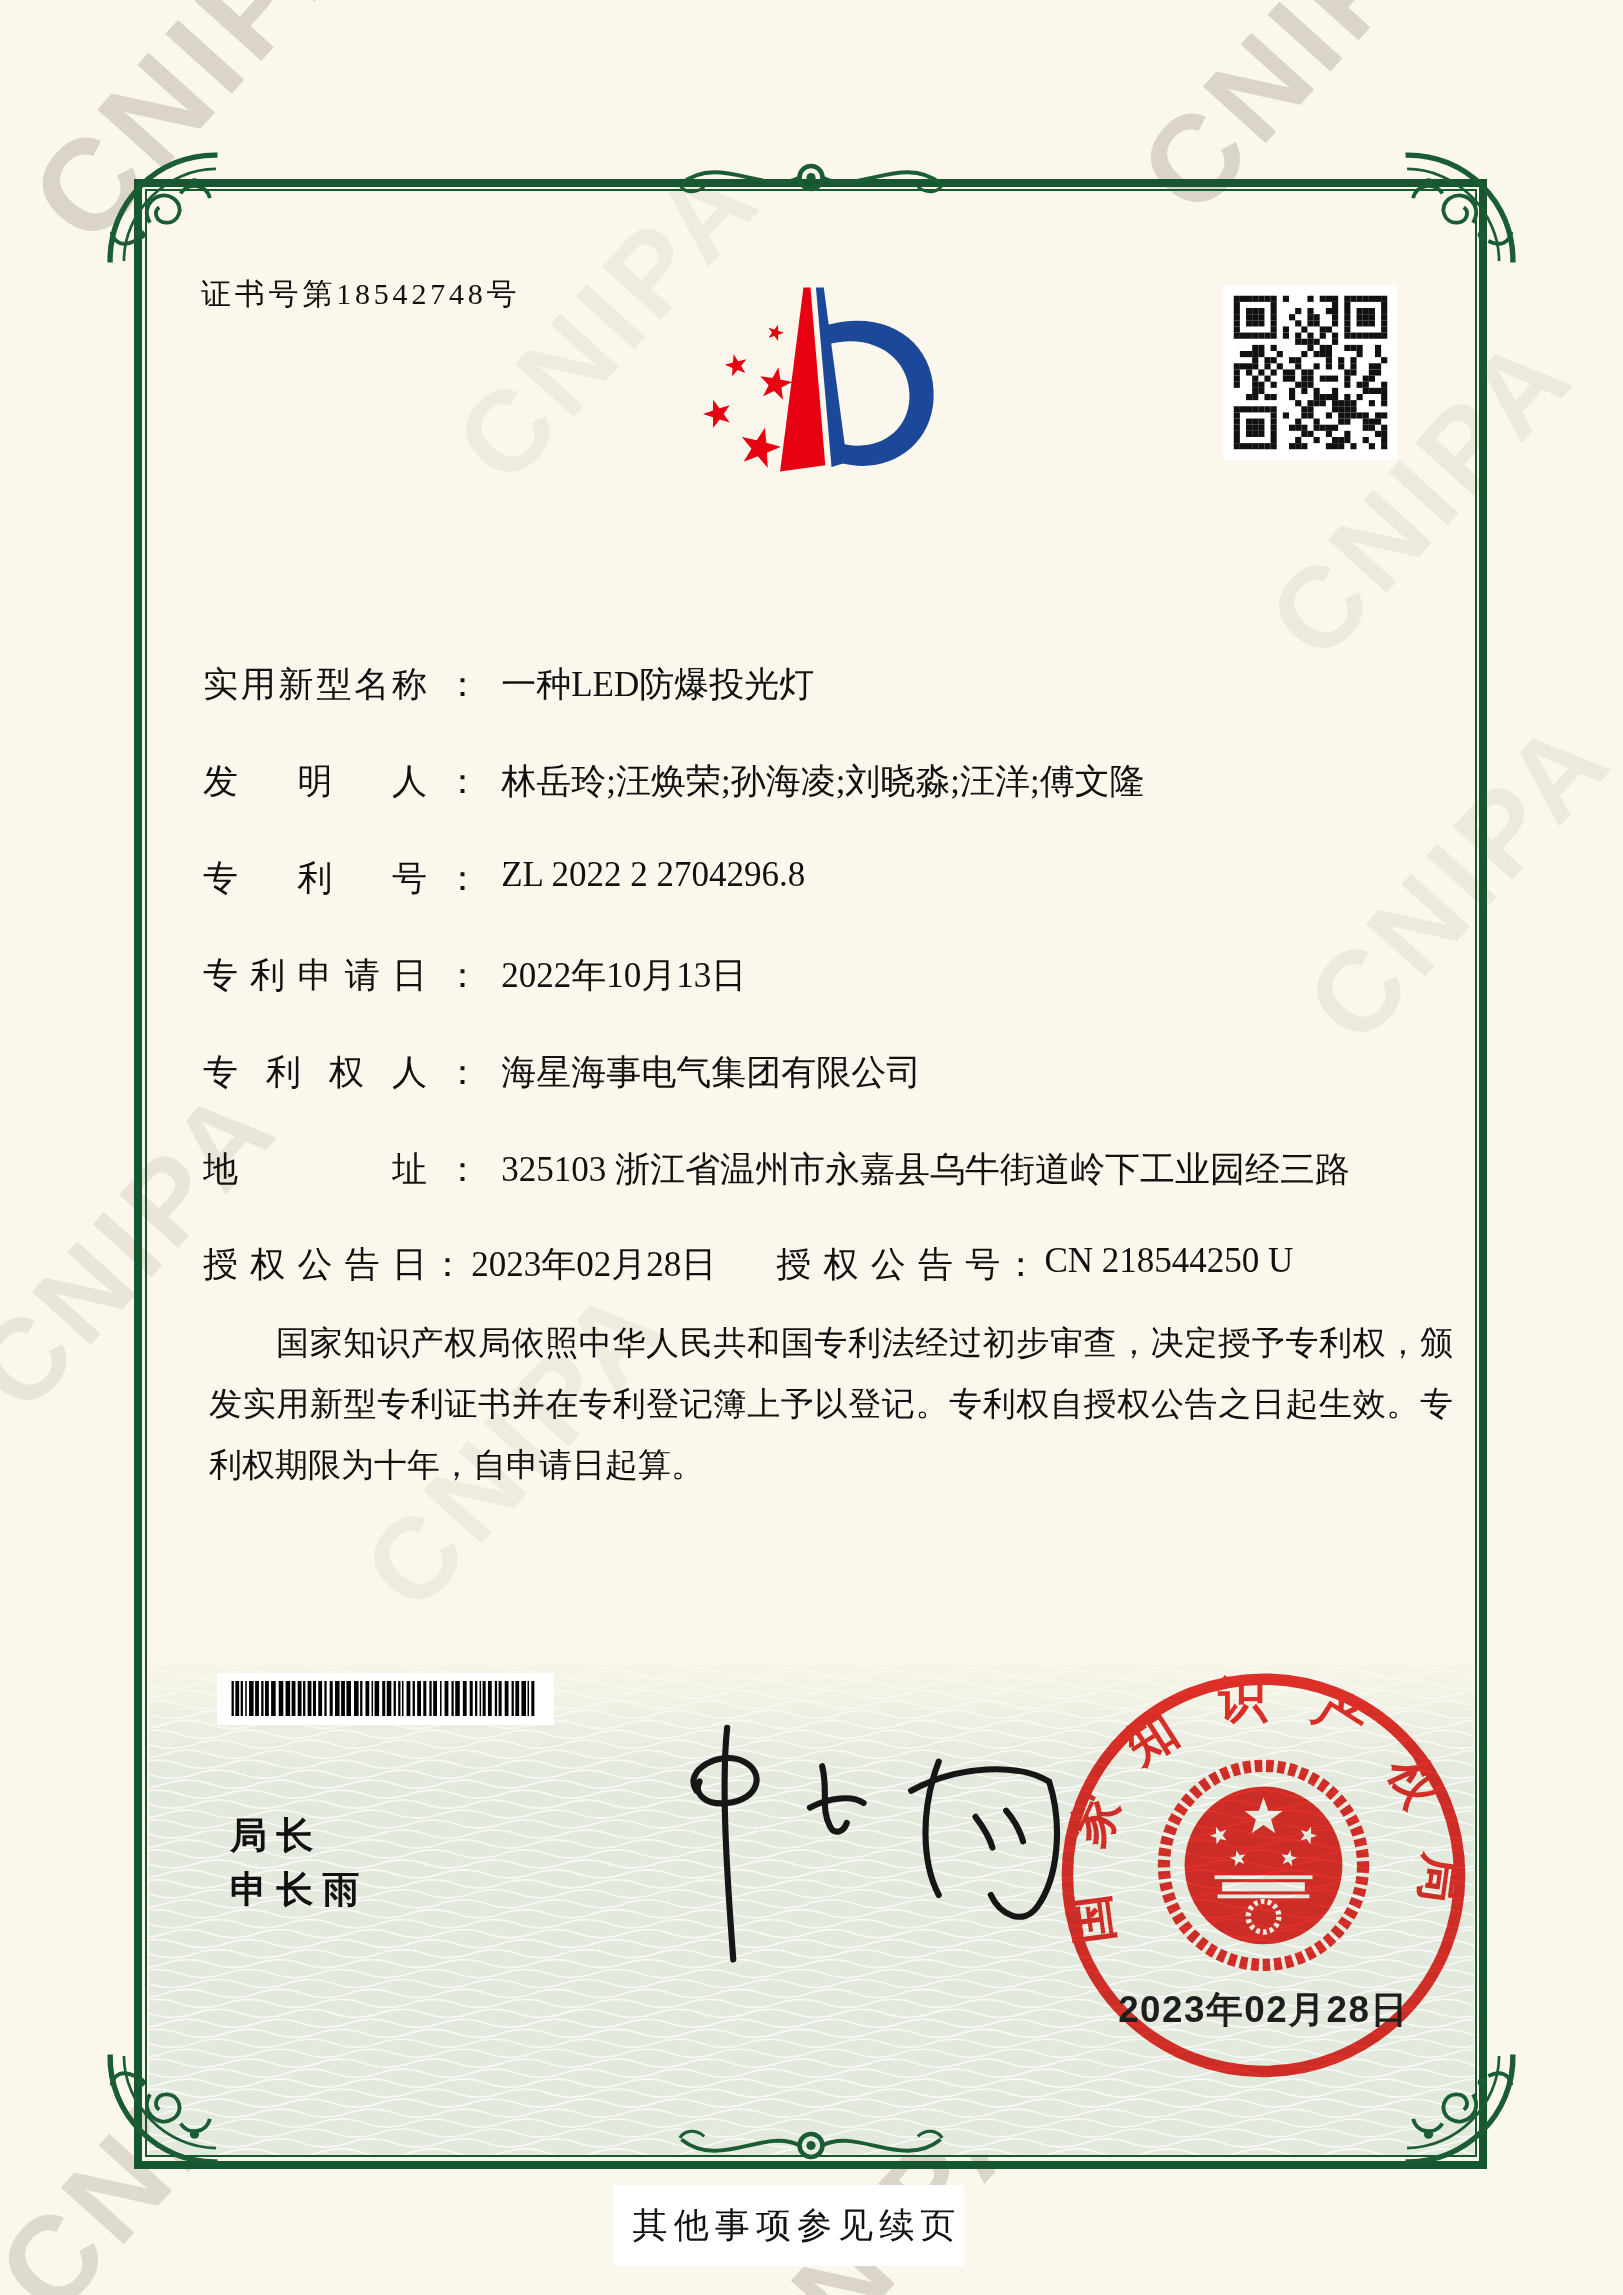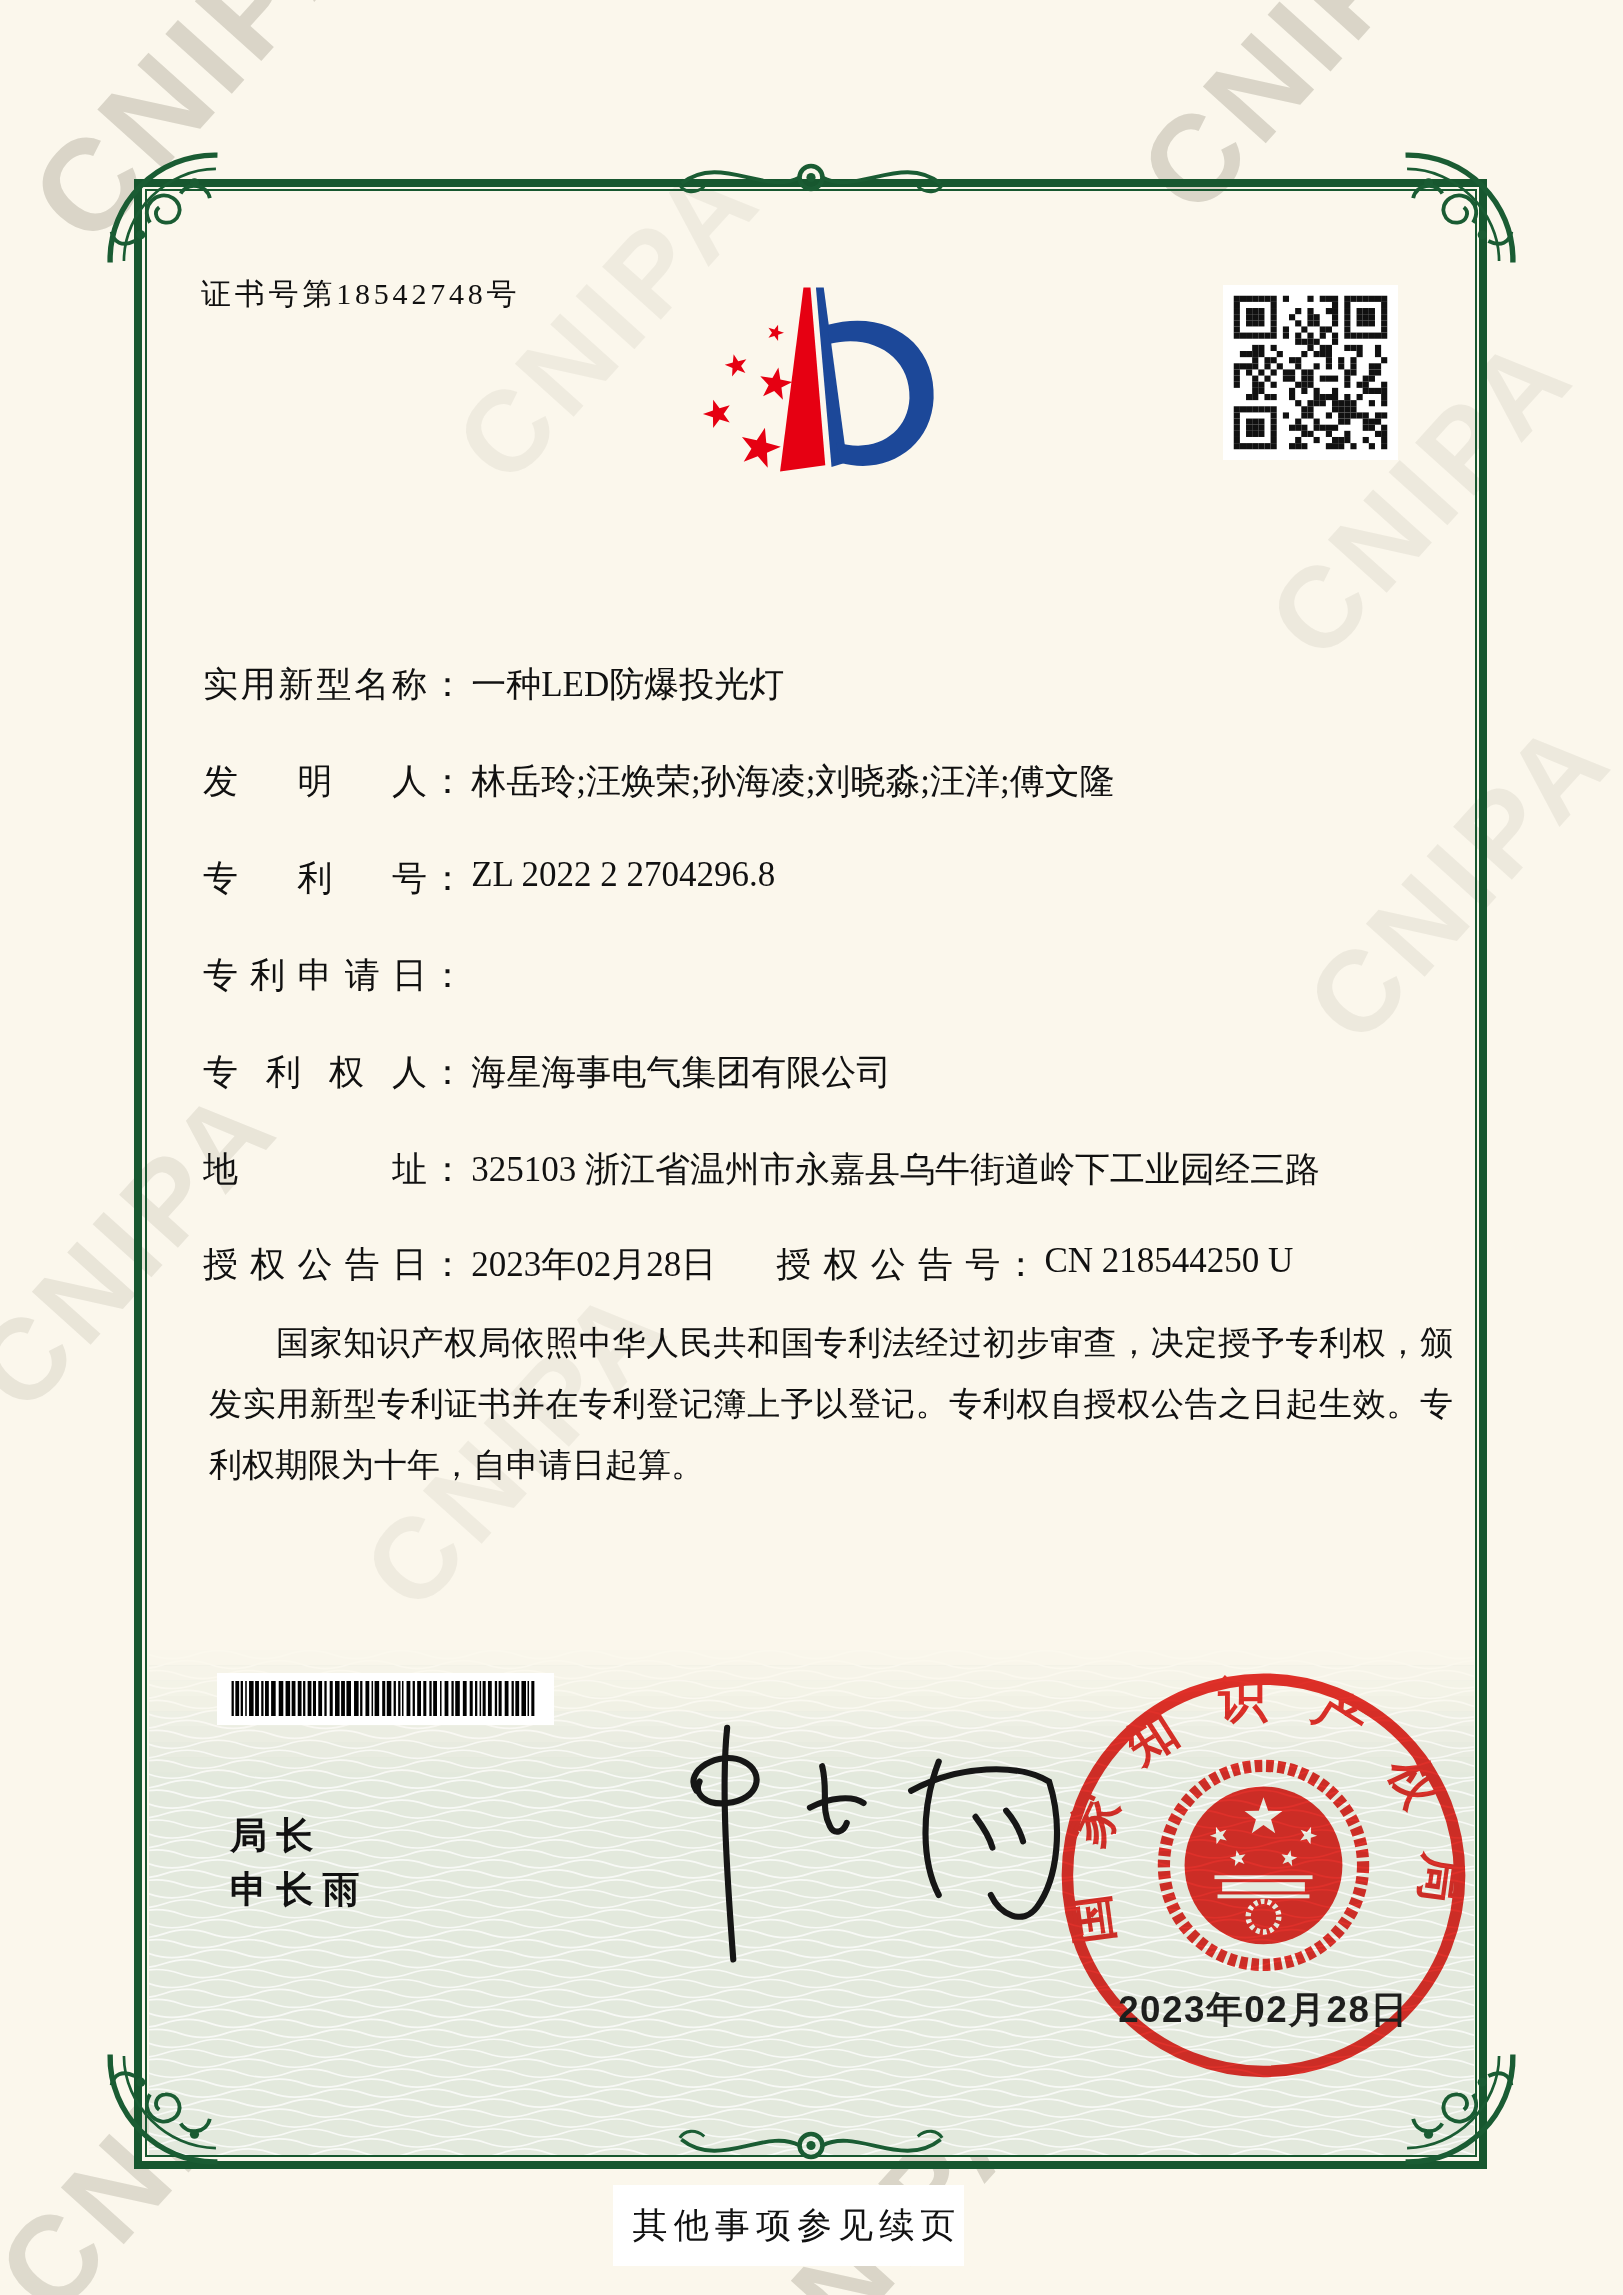--- a/index.html
+++ b/index.html
@@ -39,21 +39,21 @@
 
   
   .cert-no{position:absolute;left:201px;top:274px;font-size:30px;letter-spacing:3.8px;z-index:5;}
   .logo{position:absolute;left:685px;top:281px;width:265px;height:219px;z-index:5;}
   .qr-box{position:absolute;left:1223px;top:285px;width:175px;height:175px;z-index:5;background:#fff;}
   .title{position:absolute;left:0;width:1623px;top:492px;text-align:center;
          font-size:72px;font-weight:900;letter-spacing:10.7px;z-index:5;}
 
   
   .fields{position:absolute;left:203px;top:661px;width:1257px;z-index:5;}
-  .field-row{display:flex;align-items:flex-start;height:97px;font-size:35px;}
+  .field-row{display:flex;align-items:flex-start;height:97px;font-size:35px;gap:15px;}
   .f-label{flex:0 0 224px;width:224px;display:inline-block;text-align:justify;text-align-last:justify;}
   .f-colon{margin:0 6.1px 0 3.1px;}
   .f-value{flex:1;}
   .grant-row{position:absolute;left:203px;top:1241px;width:1257px;display:flex;font-size:35px;z-index:5;}
   .pair{display:flex;align-items:flex-start;}
   .pair2{margin-left:60px;}
 
   
   .paras{position:absolute;left:209px;top:1313px;width:1244px;z-index:5;
          font-size:33px;line-height:61px;text-align:justify;}
@@ -537,20 +537,21 @@
 
     <div class="field-row">
       <span class="f-label">专利号</span>
         <span class="f-colon">：</span>
         <span class="f-value">ZL 2022 2 2704296.8</span>
     </div>
 
     <div class="field-row">
       <span class="f-label">专利申请日</span>
         <span class="f-colon">：</span>
+        <span class="f-value">2022年10月13日</span>
     </div>
 
     <div class="field-row">
       <span class="f-label">专利权人</span>
         <span class="f-colon">：</span>
         <span class="f-value">海星海事电气集团有限公司</span>
     </div>
 
     <div class="field-row">
       <span class="f-label">地址</span>

